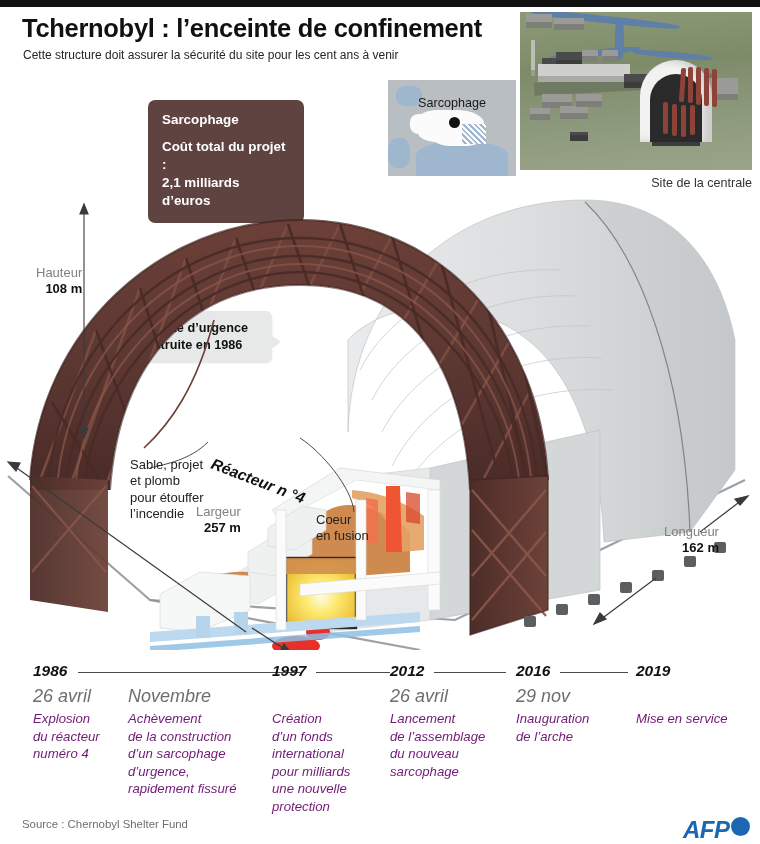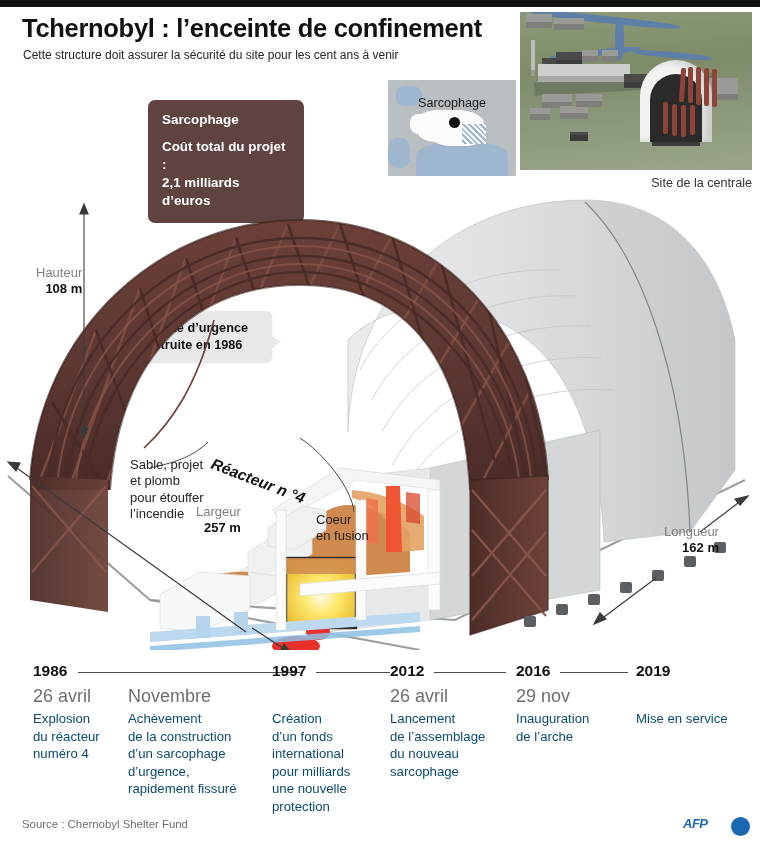--- a/index.html
+++ b/index.html
@@ -88,30 +88,30 @@
   .dim .val{color:#111;font-weight:bold;text-align:right;}
 
   .anno{position:absolute;font-size:13px;color:#222;line-height:1.25;}
   .reactor-lbl{
     position:absolute;left:215px;top:455px;
     font-size:15.5px;font-weight:bold;font-style:italic;color:#111;
     transform:rotate(21deg);transform-origin:left top;white-space:nowrap;
   }
 
   
-  .timeline{position:absolute;left:0;top:648px;width:668px;height:170px;}
+  .timeline{position:absolute;left:0;top:648px;width:668px;height:170px;font-style:italic;}
   .tl-col{position:absolute;top:0;}
   .tl-year{font-size:15.5px;font-weight:bold;color:#111;position:absolute;top:14px;left:0;white-space:nowrap;}
   .tl-line{position:absolute;top:24px;height:1px;background:#4a4a4a;}
   .tl-sub{position:absolute;top:38px;left:0;font-size:18px;color:#6e6e6e;white-space:nowrap;}
-  .tl-txt{position:absolute;top:62px;left:0;font-size:13.2px;color:#0c4a6e;line-height:1.33;}
+  .tl-txt{position:absolute;top:62px;left:0;font-size:13.2px;color:#701a75;line-height:1.33;}
 
   .source{position:absolute;left:22px;top:818px;font-size:11.4px;color:#6e6e6e;}
   .afp{position:absolute;left:683px;top:814px;width:72px;height:24px;}
-  .afp-txt{position:absolute;left:0;top:2px;font-size:13px;font-weight:bold;font-style:italic;color:#1b67b2;letter-spacing:-0.5px;}
+  .afp-txt{position:absolute;left:0;top:2px;font-size:24px;font-weight:bold;font-style:italic;color:#1b67b2;letter-spacing:-0.5px;}
   .afp-dot{position:absolute;left:48px;top:3px;width:19px;height:19px;border-radius:50%;background:#1b67b2;}
 </style>
 </head>
 <body>
 
 <div class="topbar"></div>
 
 <div class="title">Tchernobyl : l’enceinte de confinement</div>
 <div class="subtitle">Cette structure doit assurer la sécurité du site pour les cent ans à venir</div>
 

